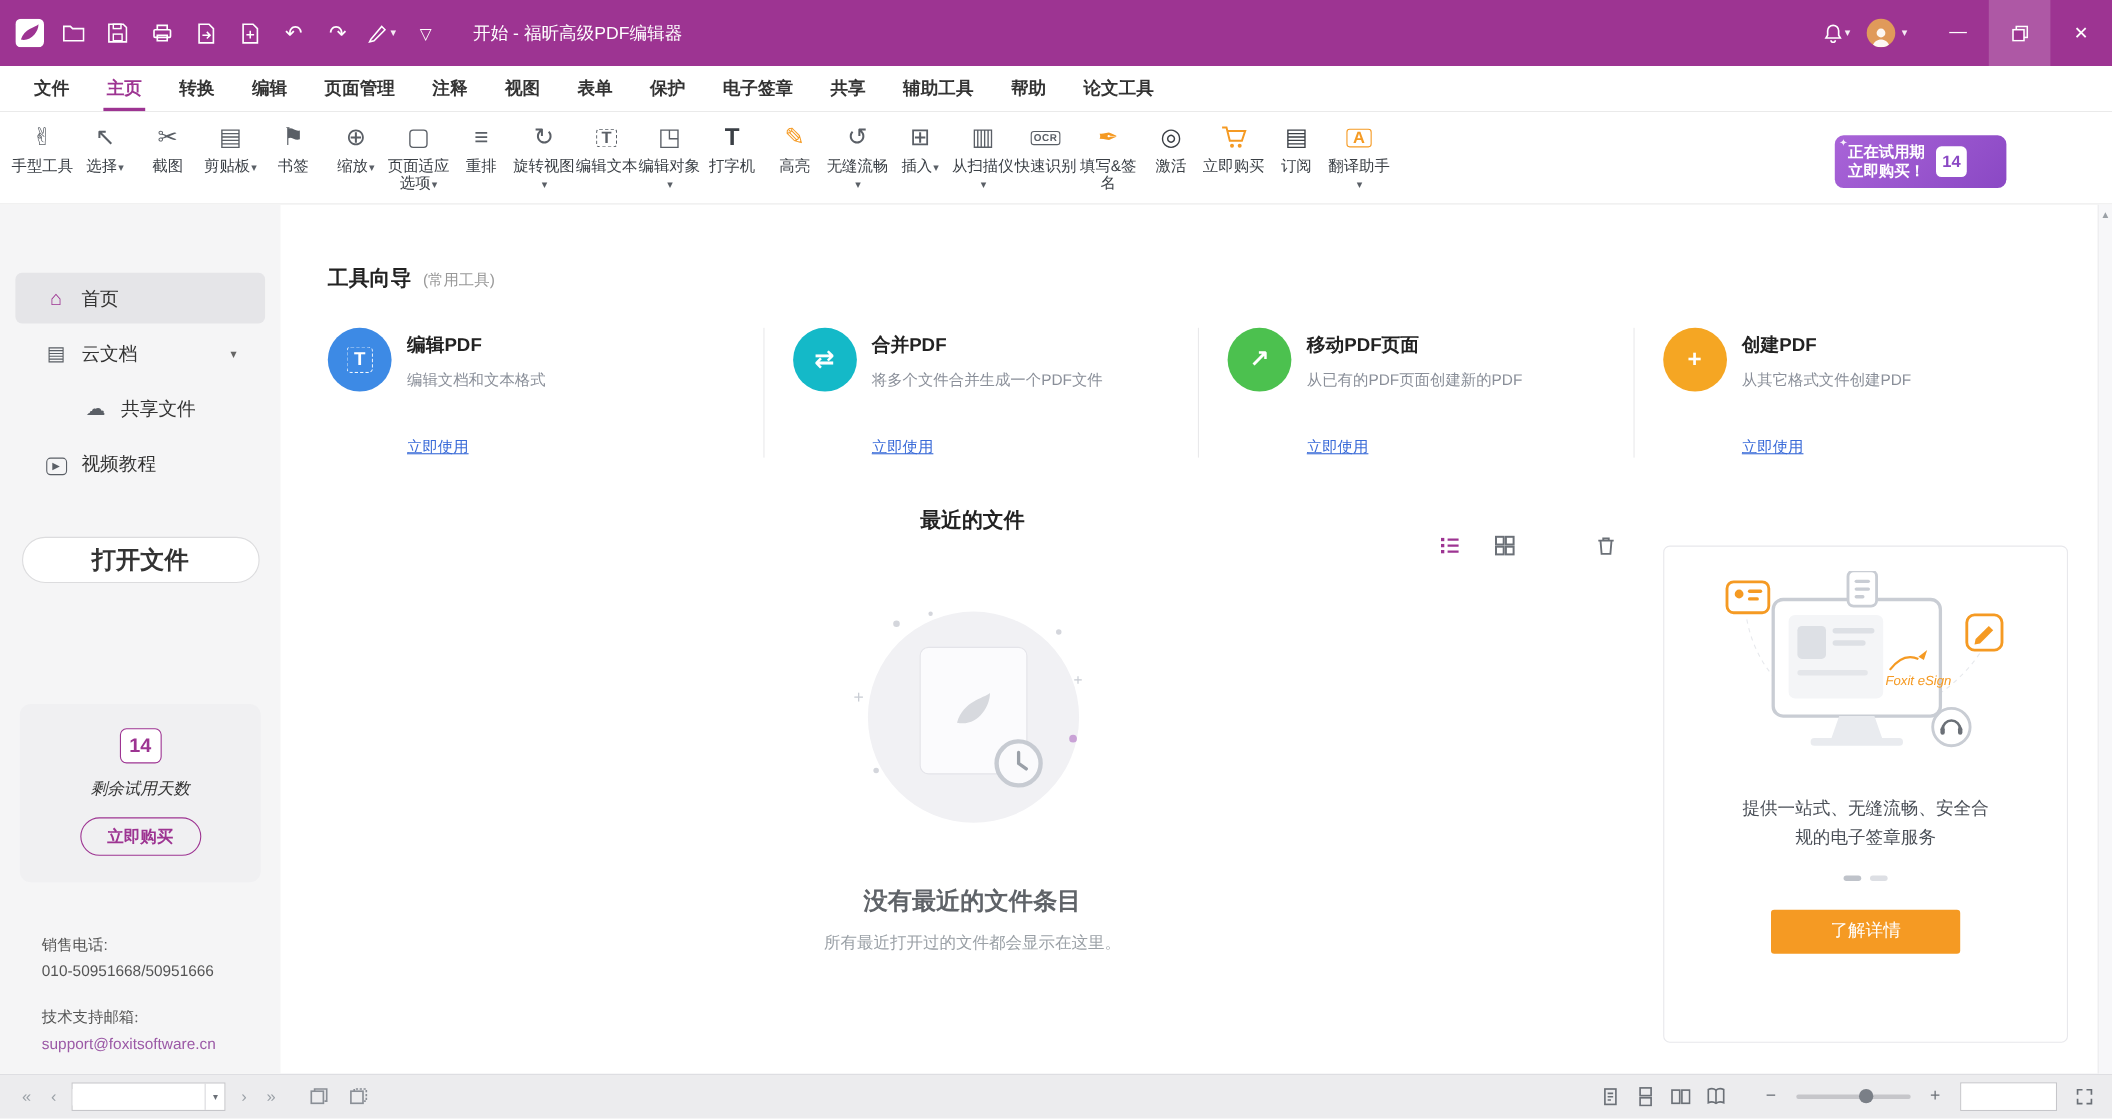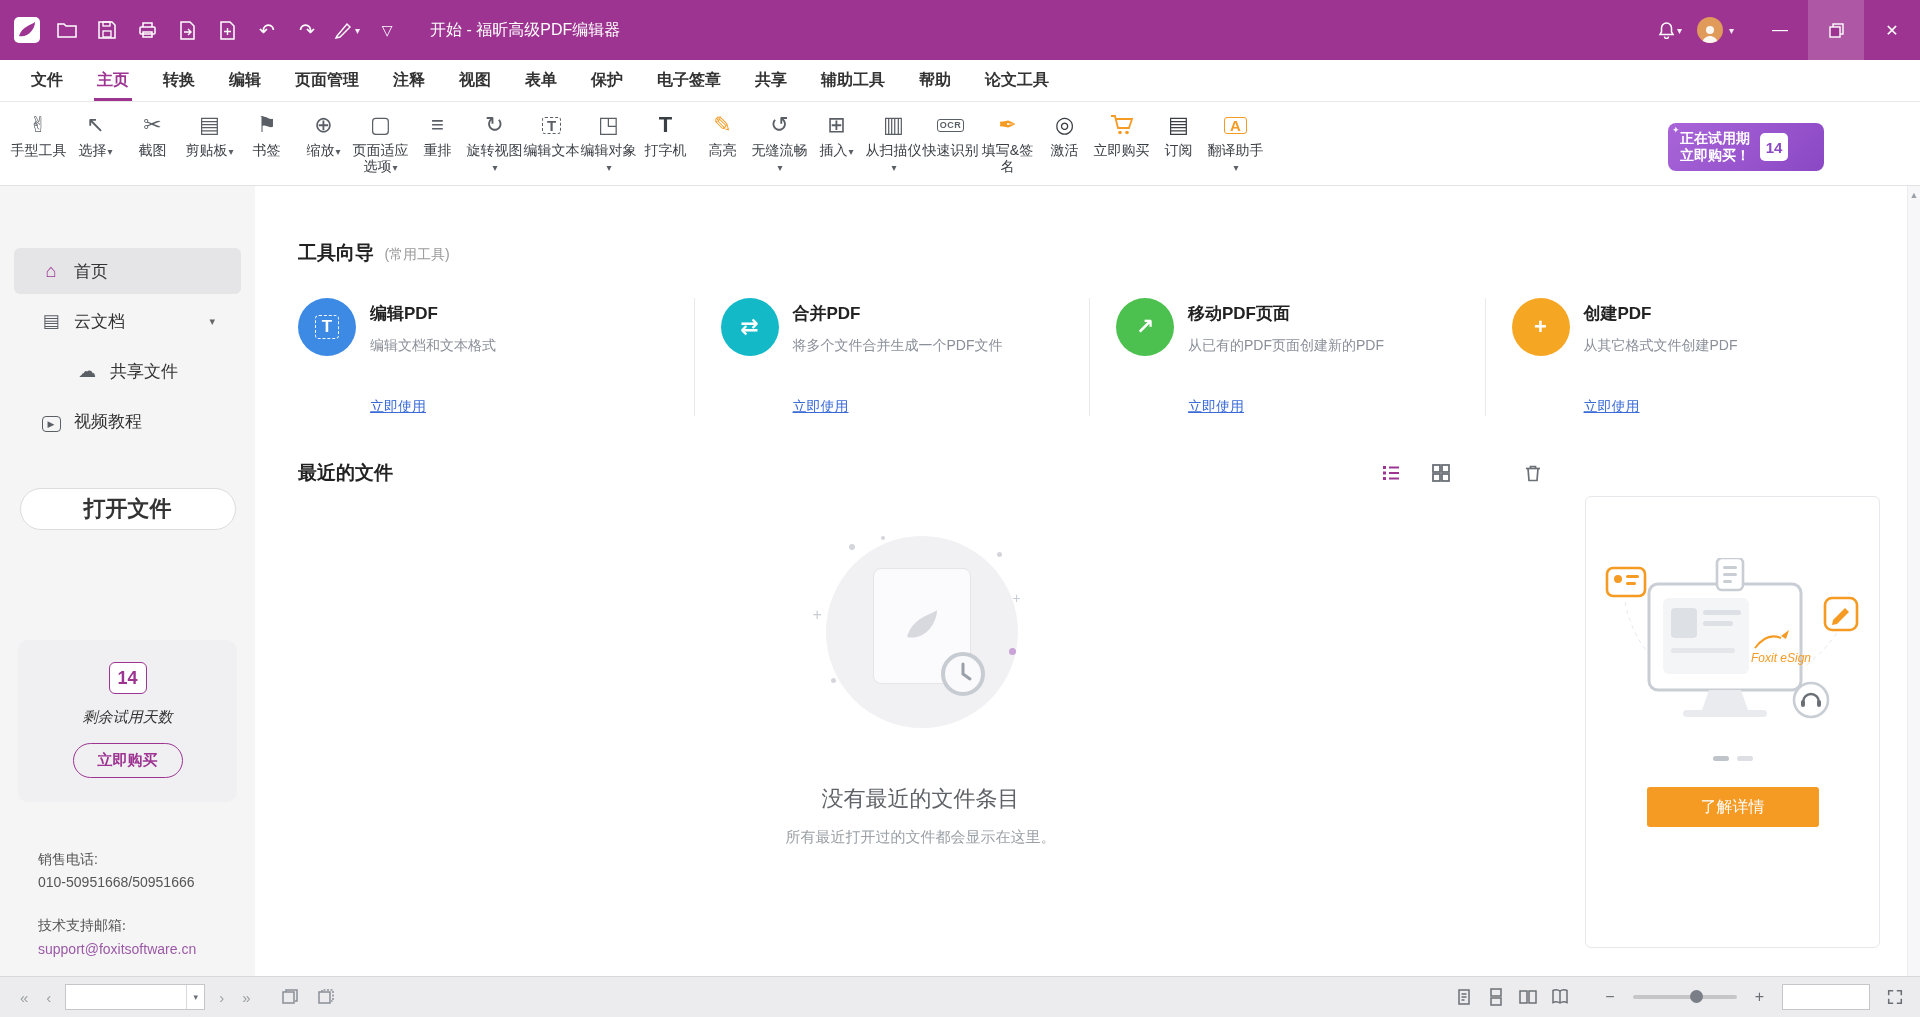--- a/index.html
+++ b/index.html
@@ -77,36 +77,36 @@
   .card + .card { border-left:1px solid #E9E9EB; padding-left:26px; }
   .card .cicon { grid-row:1 / span 2; width:58px; height:58px; border-radius:50%; display:flex; align-items:center; justify-content:center; color:#fff; font-size:22px; font-weight:700; }
   .cicon.c0 { background:#3D8AE5; } .cicon.c1 { background:#14B9C8; } .cicon.c2 { background:#4CC14F; } .cicon.c3 { background:#F5A623; }
   .cicon .tbox { border:1.6px dashed rgba(255,255,255,.95); border-radius:4px; padding:1px 6px; font-size:17px; }
   .card .ctitle { font-size:17px; font-weight:700; color:#222; padding-top:4px; }
   .card .cdesc { font-size:14px; color:#8A8F99; margin-top:10px; line-height:1.4; }
   .card .clink { grid-column:2; align-self:end; margin-top:42px; font-size:14px; color:#3A6BD8; text-decoration:underline; cursor:pointer; }
 
   .recent-row { margin-top:44px; display:flex; gap:42px; }
   .recent-left { flex:1; min-width:0; }
-  .recent-head { display:flex; align-items:center; }
+  .recent-head { display:flex; align-items:center;flex-direction:column; }
   .recent-icons { margin-left:auto; display:flex; align-items:center; gap:30px; }
   .ricon { cursor:pointer; display:flex; align-items:center; }
   .ricon.trash { margin-left:42px; }
   .empty { display:flex; flex-direction:column; align-items:center; margin-top:22px; }
   .illus { position:relative; width:320px; height:250px; }
   .big-circle { position:absolute; left:65px; top:28px; width:192px; height:192px; border-radius:50%; background:#F1F1F4; }
   .docfile { position:absolute; left:112px; top:60px; width:98px; height:116px; background:#FBFBFD; border:1px solid #E4E4E9; border-radius:8px; display:flex; align-items:center; justify-content:center; }
   .clockc { position:absolute; left:178px; top:142px; }
   .deco { position:absolute; color:#C9CDD4; }
   .dot { position:absolute; border-radius:50%; background:#D4D6DC; }
   .dot.purple { background:#C9A2D6; }
-  .empty-title { margin-top:26px; font-size:22px; color:#5F6368; font-weight:400; }
+  .empty-title { margin-top:26px; font-size:22px; color:#5F6368; font-weight:700; }
   .empty-hint { margin-top:14px; font-size:15px; color:#9AA0A6; }
 
-  .promo { width:295px; flex:0 0 auto; margin-top:36px; height:452px; border:1px solid #E8E8EC; border-radius:6px; background:#fff; display:flex; flex-direction:column; align-items:center; padding:61px 26px 30px; }
+  .promo { width:368px; flex:0 0 auto; margin-top:36px; height:452px; border:1px solid #E8E8EC; border-radius:6px; background:#fff; display:flex; flex-direction:column; align-items:center; padding:22px 26px 30px; }
   .promo-text { margin-top:26px; text-align:center; font-size:16px; color:#4A4F57; line-height:1.65; }
   .promo-dots { margin-top:20px; display:flex; gap:8px; }
   .pdot { width:16px; height:5px; border-radius:3px; background:#DDDFE4; }
   .pdot.on { background:#BFC3CA; }
   .promo-cta { margin-top:26px; width:172px; height:40px; background:#F59A23; color:#fff; border:none; border-radius:3px; font-size:16px; font-family:inherit; cursor:pointer; }
 
   
   .statusbar { height:41px; background:#ECECEE; border-top:1px solid #D9D9DD; display:flex; align-items:center; padding:0 16px; gap:10px; flex:0 0 auto; color:#6B7077; }
   .sb-nav { font-size:15px; color:#9AA0A6; cursor:pointer; padding:0 4px; }
   .sb-page { width:140px; height:26px; background:#fff; border:1px solid #C6C6CA; display:flex; align-items:center; }
@@ -508,20 +508,24 @@
             <rect x="118" y="8" width="14" height="3" rx="1.5" fill="#C9CDD4"></rect>
             <rect x="118" y="15" width="14" height="3" rx="1.5" fill="#C9CDD4"></rect>
             <rect x="118" y="22" width="9" height="3" rx="1.5" fill="#C9CDD4"></rect>
             <rect x="220" y="40" width="32" height="32" rx="7" fill="#fff" stroke="#F59A23" stroke-width="2.6"></rect>
             <path d="M228 62 l12 -12 4 4 -12 12 -5 1 z" fill="#F59A23"></path>
             <circle cx="206" cy="142" r="17" fill="#fff" stroke="#C9CDD4" stroke-width="2.6"></circle>
             <path d="M198 144 a8 8 0 0 1 16 0" fill="none" stroke="#6B7077" stroke-width="2.4"></path>
             <rect x="196" y="142" width="4" height="7" rx="2" fill="#6B7077"></rect>
             <rect x="212" y="142" width="4" height="7" rx="2" fill="#6B7077"></rect>
           </svg>
+          <div class="promo-text">
+            <div>提供一站式、无缝流畅、安全合</div>
+            <div>规的电子签章服务</div>
+          </div>
           <div class="promo-dots">
             <span class="pdot on"></span>
             <span class="pdot"></span>
           </div>
           <button class="promo-cta">了解详情</button>
         </div>
       </div>
     </div>
 
     <div class="scrollstrip">

